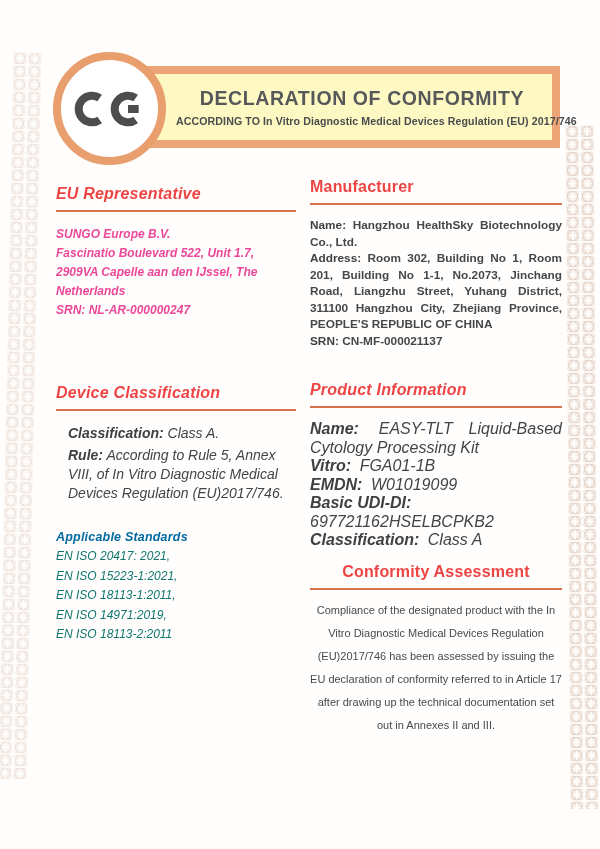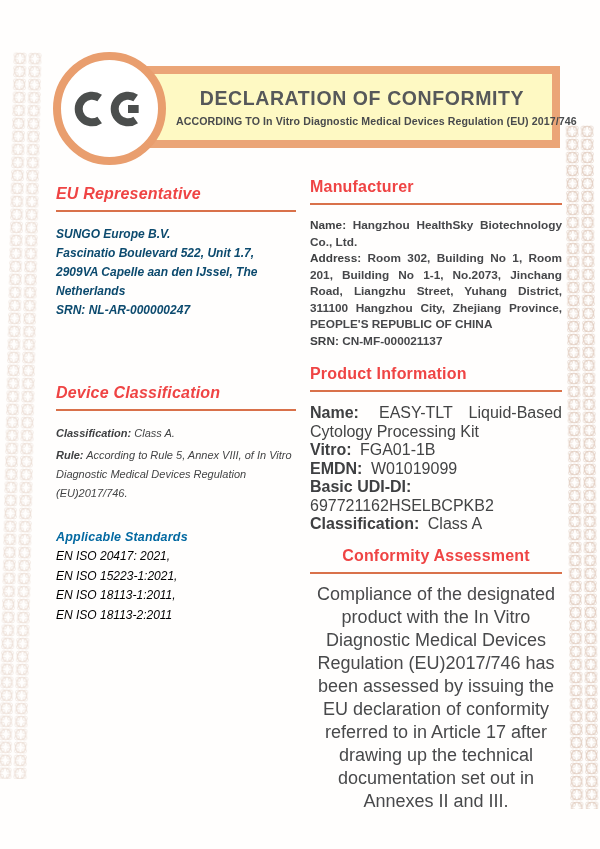--- a/index.html
+++ b/index.html
@@ -47,40 +47,40 @@
   .col { position:absolute; }
   .col-left  { left:56px;  top:185px; width:240px;font-style:italic; }
   .col-right { left:310px; top:178px; width:252px; }
 
   .section-heading {
     font-size:16px; font-weight:bold; color:#ef4444;
     padding-bottom:7px; border-bottom:2px solid #d9714a; letter-spacing:.2px;
   }
   .section-heading.no-line { border-bottom:none; padding-bottom:0; font-size:12.5px; color:#0369a1; }
 
-  .address-block { margin-top:13px; font-size:12px; font-weight:bold; line-height:19px; color:#0c4a6e; }
+  .address-block { margin-top:13px; font-size:12px; font-weight:bold; line-height:19px; color:#ec4899; }
 
   .dc-section { margin-top:64px; }
-  .dc-body { margin-top:13px; font-size:11px; line-height:19px; }
+  .dc-body { margin-top:13px; font-size:14px; line-height:19px;margin-left:12px; }
   .dc-body p + p { margin-top:3px; }
   .lbl { font-weight:bold; color:#3f4042; }
 
   .std-section { margin-top:27px; }
-  .std-list { margin-top:3px; font-size:12px; line-height:19.5px; color:#000000; }
+  .std-list { margin-top:3px; font-size:12px; line-height:19.5px; color:#0f766e; }
 
   .manu-block { margin-top:12px; font-size:11.8px; font-weight:bold; line-height:16.5px; color:#46474a; text-align:justify; }
   .manu-block p.last { text-align:left; }
 
-  .pi-section { margin-top:16px; }
+  .pi-section { margin-top:32px;font-style:italic; }
   .pi-fields { margin-top:12px; font-size:16px; line-height:18.5px; }
   .pi-fields .field.justify { text-align:justify; }
   .pi-fields .lbl { margin-right:4px; }
 
   .ca-section { margin-top:13px;text-align:center; }
-  .ca-body { margin-top:9px; font-size:18px; line-height:23px; color:#48494b; }
+  .ca-body { margin-top:9px; font-size:11px; line-height:23px; color:#48494b; }
 </style>
 </head>
 <body>
 
 <div class="page">
 
   <div class="lace lace-left"></div>
   <div class="lace lace-right"></div>
 
   <div class="banner">
@@ -119,20 +119,21 @@
         <p><span class="lbl">Rule:</span> <span>According to Rule 5, Annex VIII, of In Vitro Diagnostic Medical Devices Regulation (EU)2017/746.</span></p>
       </div>
     </section>
 
     <section class="std-section">
       <div class="section-heading no-line">Applicable Standards</div>
       <div class="std-list">
         <div>EN ISO 20417: 2021,</div>
         <div>EN ISO 15223-1:2021,</div>
         <div>EN ISO 18113-1:2011,</div>
+        <div>EN ISO 14971:2019,</div>
         <div>EN ISO 18113-2:2011</div>
       </div>
     </section>
 
   </div>
 
   <div class="col col-right">
 
     <section>
       <div class="section-heading">Manufacturer</div>

